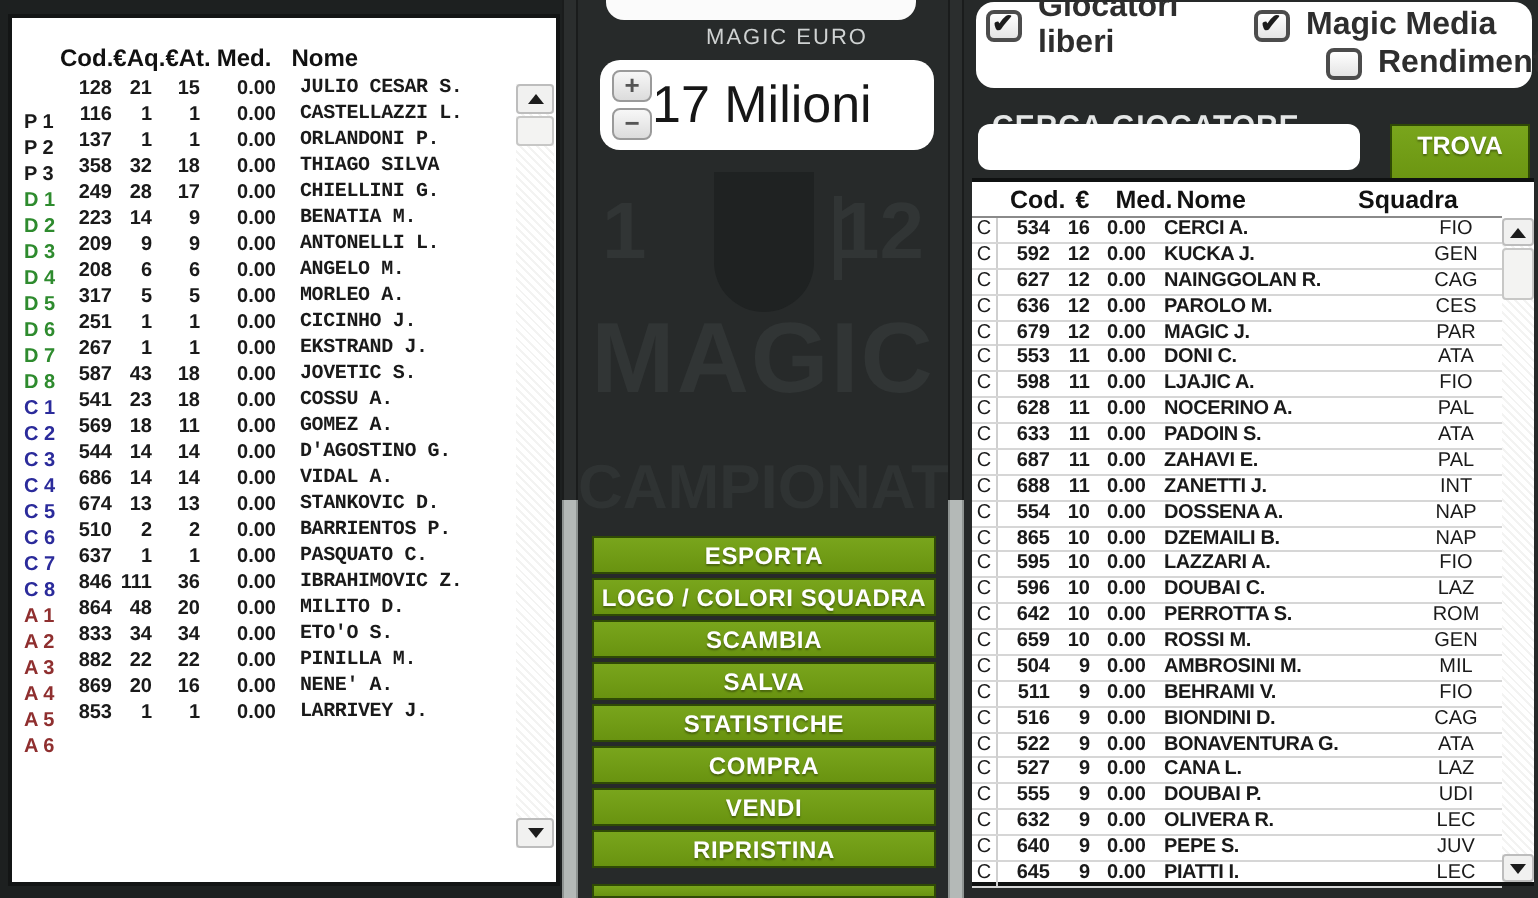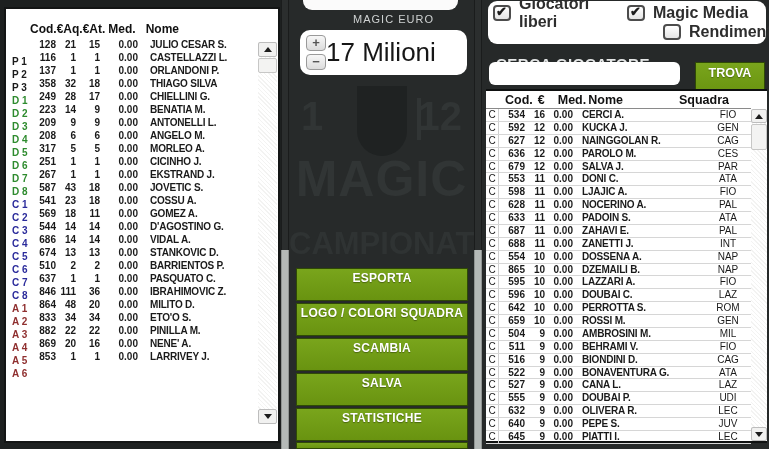--- a/index.html
+++ b/index.html
@@ -11,21 +11,21 @@
     background:#fff; border:2px solid #131515; }
   .lt-header { position:absolute; top:13px; left:0; right:22px; display:flex;
     padding-left:24px; font-size:12px; font-weight:bold; color:#111; white-space:pre; }
   .lt-header .h-med { margin-left:3px; }
   .lt-header .h-nome { margin-left:10px; }
   .lt-rows { position:absolute; top:29px; left:0; right:22px; }
   .lt-row { display:grid; grid-template-columns:22px 28px 20px 24px 38px 1fr;
     height:13px; line-height:13px; font-size:10px; font-weight:bold; color:#1a1a1a; }
   .lt-row .c-pos { padding-left:6px; white-space:pre;margin-top:17px; }
   .lt-row .c-cod, .lt-row .c-eaq, .lt-row .c-eat, .lt-row .c-med { text-align:right; }
-  .lt-row .c-nome { padding-left:12px; white-space:nowrap; overflow:hidden; letter-spacing:-0.2px; }
+  .lt-row .c-nome { padding-left:12px; white-space:nowrap; overflow:hidden; letter-spacing:-0.2px;font-family:Liberation Mono, monospace; }
   .role-P { color:#1a1a1a; } .role-D { color:#2e8b2e; } .role-C { color:#2b2b9b; } .role-A { color:#8f2f2f; }
 
   
   .vscroll { position:absolute; background:#fbfbfb;
     background-image:repeating-linear-gradient(45deg,#f3f3f2 0 1px,#ffffff 1px 3px); }
   .left-scroll { right:1px; top:33px; bottom:17px; width:19px; }
   .sb-btn { position:absolute; left:0; right:0; height:15px; background:#f1f1f0;
     border:1px solid #bdbdbd; border-radius:2px; display:flex; align-items:center; justify-content:center; }
   .sb-btn.up { top:0; } .sb-btn.down { bottom:0; }
   .tri-up { width:0; height:0; border-left:4px solid transparent; border-right:4px solid transparent; border-bottom:5px solid #1c1c1c; }
@@ -59,21 +59,21 @@
   .wm-nums { position:absolute; top:94px; left:0; right:0; display:flex; justify-content:space-between;
     padding:0 12px; font-size:40px; font-weight:bold; }
   .wm-bar { position:absolute; top:98px; left:69%; width:4px; height:42px; background:#313535; }
   .wm-magic { position:absolute; top:150px; left:0; width:100%; text-align:center;
     font-size:50px; font-weight:bold; letter-spacing:1px; }
   .wm-camp { position:absolute; top:226px; left:0; width:100%; text-align:center;
     font-size:31px; font-weight:bold; color:#2f3333; letter-spacing:0px; white-space:nowrap; }
 
   
   .btn-stack { position:absolute; left:7px; right:6px; top:268px; }
-  .g-btn { height:33px; margin-bottom:2px; background:linear-gradient(180deg,#79a51c,#699310);
+  .g-btn { height:19px; margin-bottom:2px; background:linear-gradient(180deg,#79a51c,#699310);
     border:1px solid #2f4a05; color:#fff; font-weight:bold; font-size:12px; text-align:center;
     line-height:18px; text-shadow:0 1px 1px rgba(0,0,0,0.35); letter-spacing:0.3px; }
   .g-btn.partial { height:7px; margin-bottom:0; }
 
   
   .right-panel { position:absolute; left:482px; top:0; width:287px; height:449px; background:#262929; }
   .filters { position:absolute; left:6px; top:1px; width:278px; height:43px; background:#fff;
     border-radius:9px; display:grid; grid-template-columns:134px 1fr; grid-template-rows:18px 18px;
     padding:3px 0 0 5px; row-gap:1px; }
   .filter { display:flex; align-items:center; gap:8px; }
@@ -473,21 +473,21 @@
     <span class="c-med">0.00</span>
     <span class="c-nome">PAROLO M.</span>
     <span class="c-squadra">CES</span>
   </div>
 
   <div class="rt-row">
     <span class="c-ruolo">C</span>
     <span class="c-cod">679</span>
     <span class="c-euro">12</span>
     <span class="c-med">0.00</span>
-    <span class="c-nome">SALVA J.</span>
+    <span class="c-nome">MAGIC J.</span>
     <span class="c-squadra">PAR</span>
   </div>
 
   <div class="rt-row">
     <span class="c-ruolo">C</span>
     <span class="c-cod">553</span>
     <span class="c-euro">11</span>
     <span class="c-med">0.00</span>
     <span class="c-nome">DONI C.</span>
     <span class="c-squadra">ATA</span>

